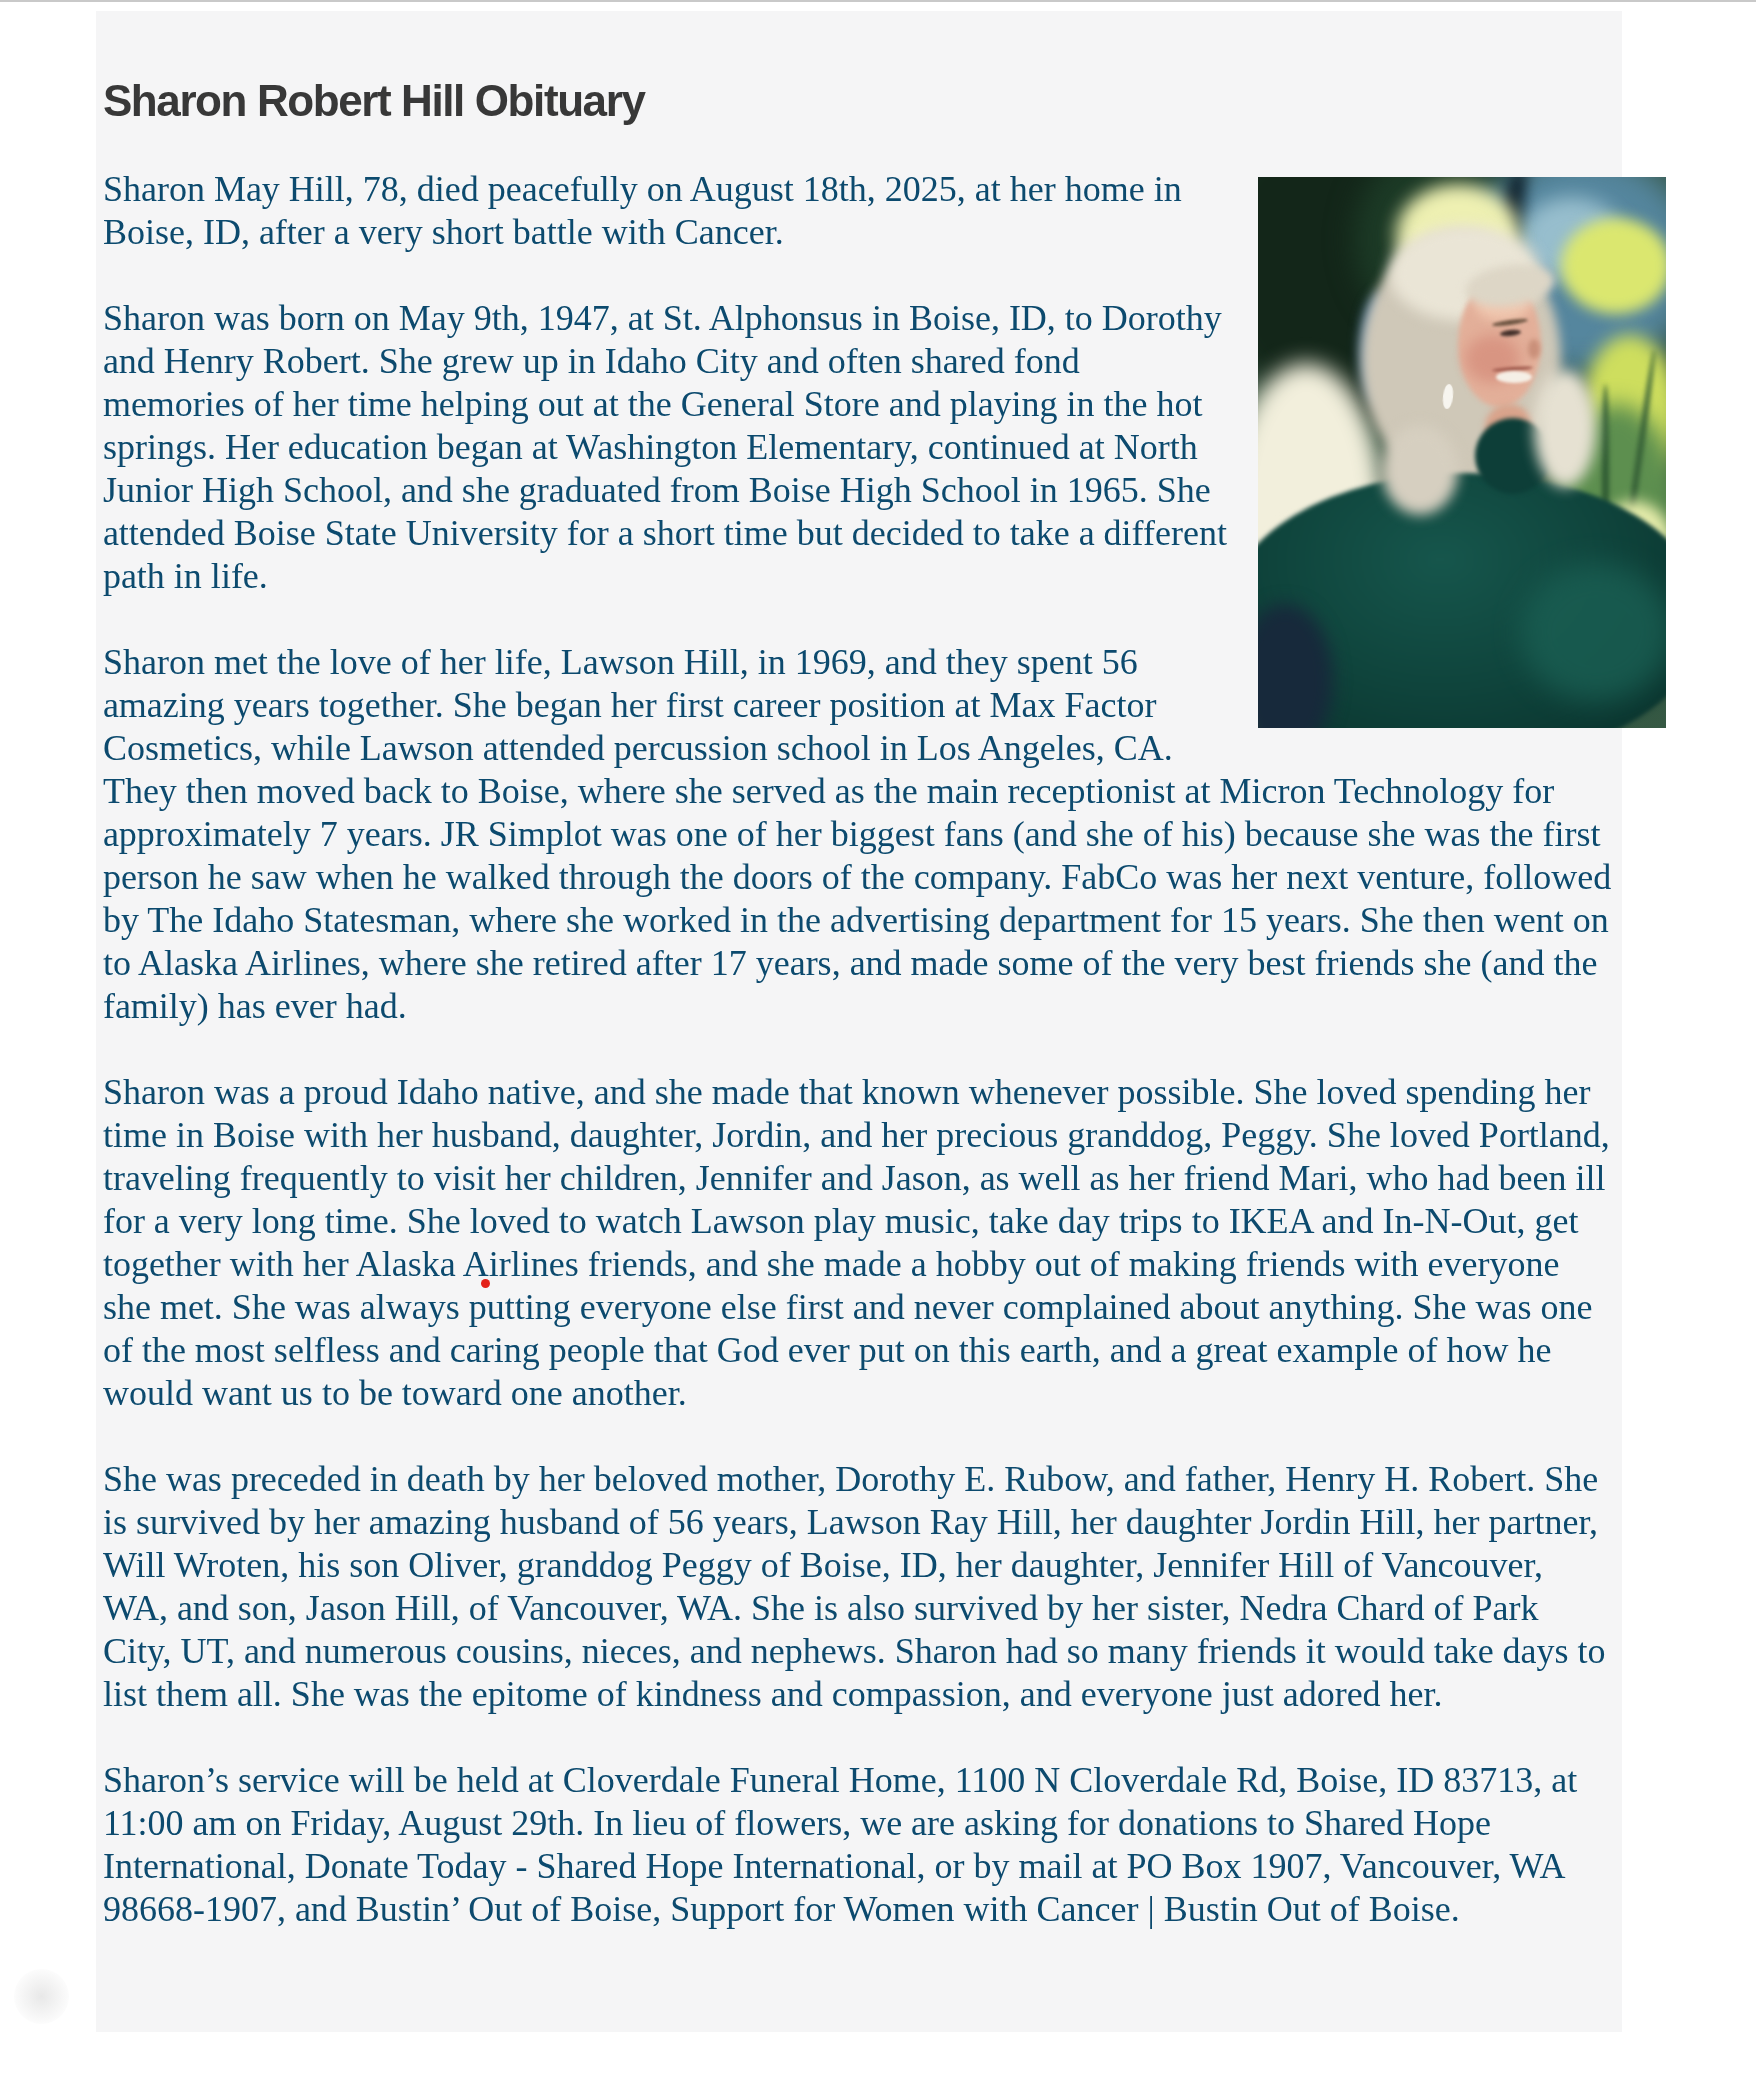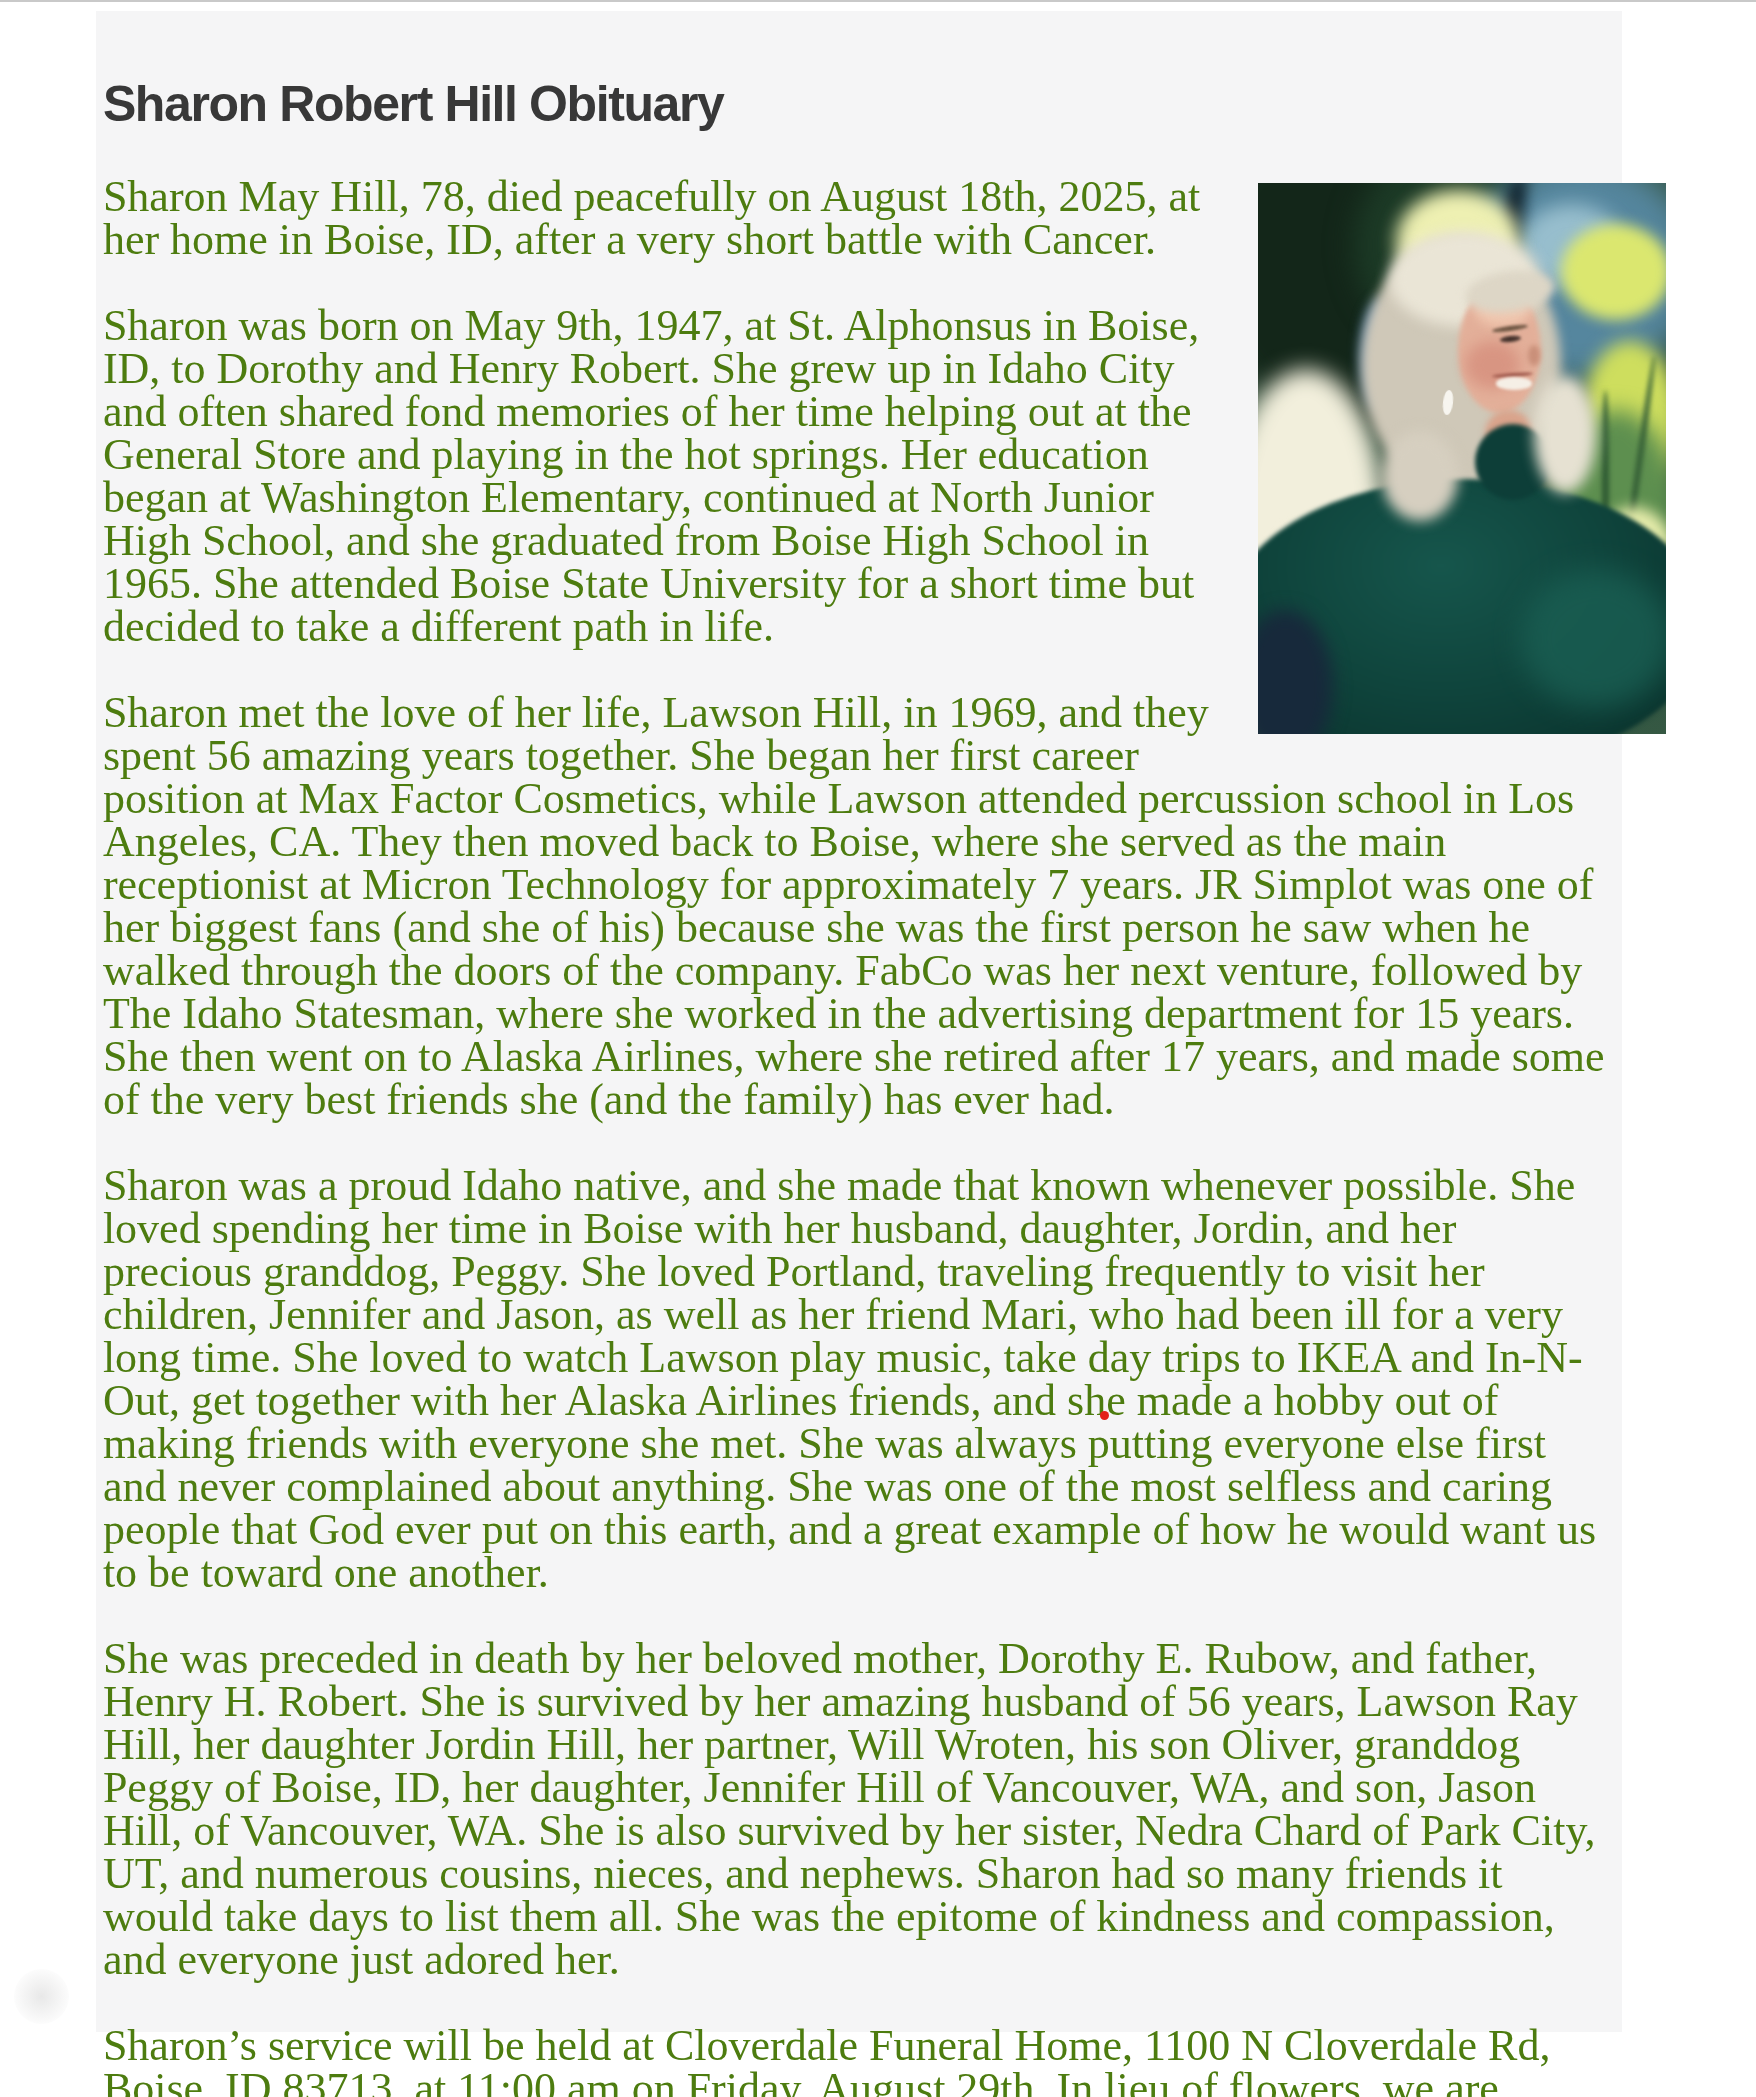--- a/index.html
+++ b/index.html
@@ -18,30 +18,30 @@
     position:absolute;left:96px;top:11px;
     width:1526px;height:2021px;
     background:#f5f5f6;
     box-sizing:border-box;
     padding:0 10.3px 0 6.9px;
   }
   h1.title{
     margin:66px 0 43px 0;
     font-family:"Liberation Sans", sans-serif;
     font-weight:700;
-    font-size:50px;
+    font-size:44px;
     line-height:1.1;
     letter-spacing:-1.4px;
     color:#383838;
   }
   .body-text p{
     margin:0 0 43px 0;
-    font-size:44px;
+    font-size:36px;
     line-height:43px;
-    color:#4d7c0f;
+    color:#0c4a6e;
   }
   .dot-word{position:relative;}
   .dot-word::before{
     content:'';
     position:absolute;
     left:12.4px;top:-8.3px;
     width:9px;height:9px;
     border-radius:50%;
     background:#e32119;
   }

